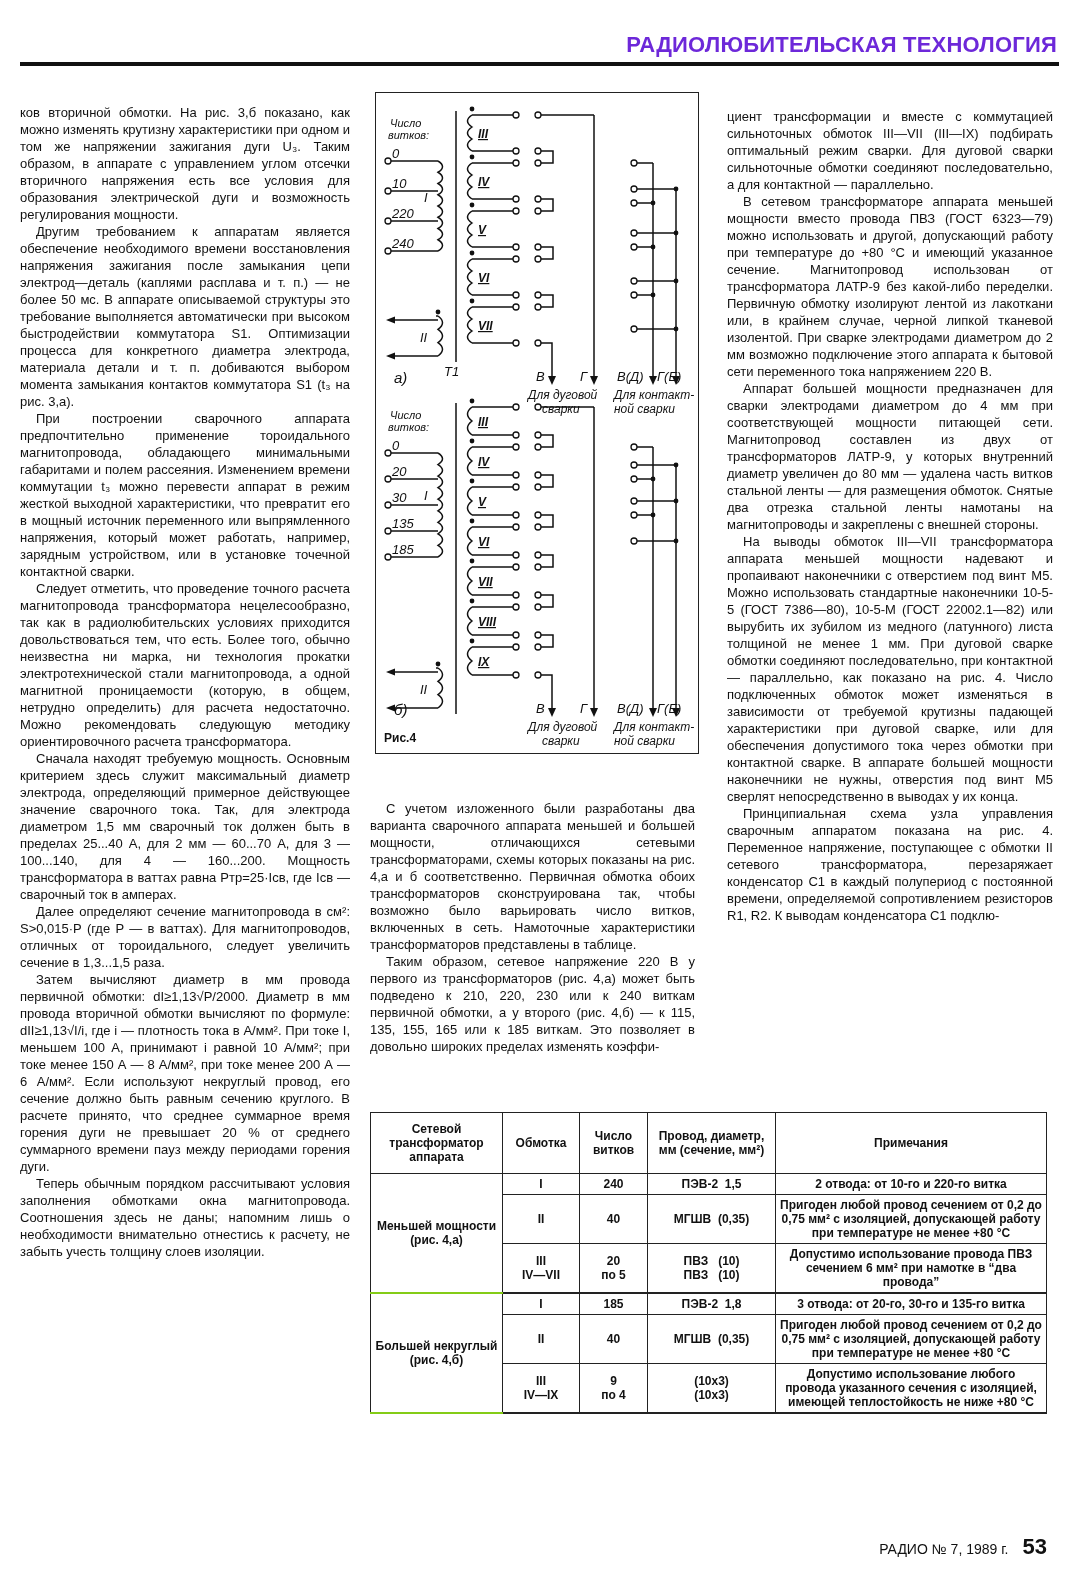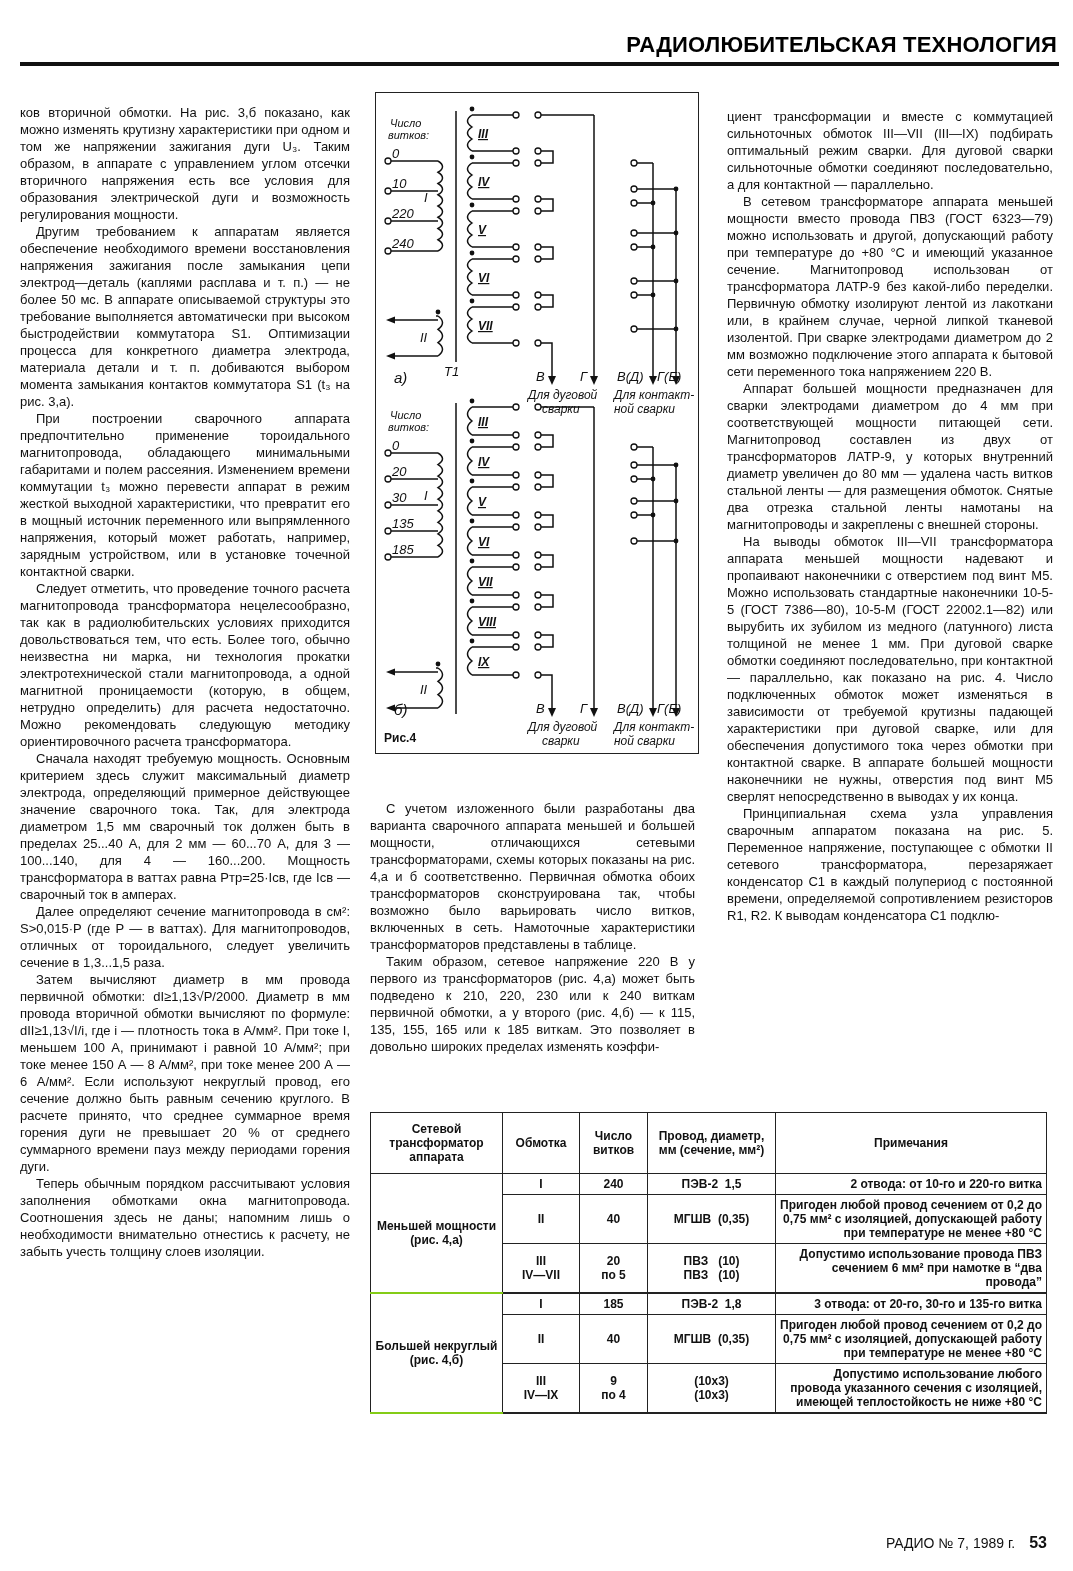--- a/index.html
+++ b/index.html
@@ -1,41 +1,41 @@
 <!DOCTYPE html>
 <html><head>
 <meta charset="utf-8">
 <style>
   html, body { margin: 0; padding: 0; background: #fff; }
   body { width: 1073px; height: 1571px; position: relative; overflow: hidden; color: #111;
          font-family: "Liberation Sans", sans-serif; }
   .header-title { position: absolute; right: 16px; top: 32px; font-size: 22px; font-weight: bold;
-                  letter-spacing: 0.2px; color: #000000; }
+                  letter-spacing: 0.2px; color: #6d28d9; }
   .header-rule { position: absolute; left: 20px; right: 14px; top: 62px; height: 4px; background: #111; }
   .col { position: absolute; font-size: 13px; line-height: 17px; text-align: justify; margin-top: 20px; }
   .col p { margin: 0; text-indent: 0; }
   .col p.ind { text-indent: 16px; }
   .col1 { left: 20px; top: 84px; width: 330px; }
   .col2 { left: 370px; top: 780px; width: 325px; }
   .col3 { left: 727px; top: 88px; width: 326px; }
   .figure { position: absolute; left: 375px; top: 92px; width: 322px; height: 660px;
             border: 1.5px solid #222; }
   .figure svg { position: absolute; left: 0; top: 0; }
   .fig-text { font-family: "Liberation Sans", sans-serif; font-style: italic; fill: #111; }
   .fig-caption { position: absolute; left: 8px; bottom: 8px; font-weight: bold; font-size: 12px; }
   table.spec { position: absolute; left: 370px; top: 1112px; width: 677px; border-collapse: collapse;
                font-size: 12px; font-weight: bold; line-height: 14px; }
   table.spec th, table.spec td { border: 1px solid #222; padding: 3px 4px; vertical-align: middle; }
   table.spec th { text-align: center; height: 54px; }
   table.spec td.c { text-align: center; }
   table.spec td.group { text-align: center; border-bottom: 2px solid #84cc16; }
-  table.spec td.note { text-align: right; }
+  table.spec td.note { text-align: center; }
   table.spec tr.last td { border-bottom: 2px solid #222; }
   .footer { position: absolute; right: 26px; top: 1534px; font-size: 14px; }
-  .footer .page { font-size: 16px; font-weight: bold; margin-left: 14px; }
+  .footer .page { font-size: 22px; font-weight: bold; margin-left: 14px; }
 </style>
 </head>
 <body>
 
 <div class="header-title">РАДИОЛЮБИТЕЛЬСКАЯ ТЕХНОЛОГИЯ</div>
 <div class="header-rule"></div>
 
 <div class="col col1">
   <p>ков вторичной обмотки. На рис. 3,б показано, как можно изменять крутизну характеристики при одном и том же напряжении зажигания дуги U₃. Таким образом, в аппарате с управлением углом отсечки вторичного напряжения есть все условия для образования электрической дуги и возможность регулирования мощности.</p>
   <p class="ind">Другим требованием к аппаратам является обеспечение необходимого времени восстановления напряжения зажигания после замыкания цепи электрод—деталь (каплями расплава и т. п.) — не более 50 мс. В аппарате описываемой структуры это требование выполняется автоматически при высоком быстродействии коммутатора S1. Оптимизации процесса для конкретного диаметра электрода, материала детали и т. п. добиваются выбором момента замыкания контактов коммутатора S1 (t₃ на рис. 3,а).</p>
@@ -304,21 +304,21 @@
 <div class="col col2">
   <p class="ind">С учетом изложенного были разработаны два варианта сварочного аппарата меньшей и большей мощности, отличающихся сетевыми трансформаторами, схемы которых показаны на рис. 4,а и б соответственно. Первичная обмотка обоих трансформаторов сконструирована так, чтобы возможно было варьировать число витков, включенных в сеть. Намоточные характеристики трансформаторов представлены в таблице.</p>
   <p class="ind">Таким образом, сетевое напряжение 220 В у первого из трансформаторов (рис. 4,а) может быть подведено к 210, 220, 230 или к 240 виткам первичной обмотки, а у второго (рис. 4,б) — к 115, 135, 155, 165 или к 185 виткам. Это позволяет в довольно широких пределах изменять коэффи-</p>
 </div>
 
 <div class="col col3">
   <p>циент трансформации и вместе с коммутацией сильноточных обмоток III—VII (III—IX) подбирать оптимальный режим сварки. Для дуговой сварки сильноточные обмотки соединяют последовательно, а для контактной — параллельно.</p>
   <p class="ind">В сетевом трансформаторе аппарата меньшей мощности вместо провода ПВЗ (ГОСТ 6323—79) можно использовать и другой, допускающий работу при температуре до +80 °С и имеющий указанное сечение. Магнитопровод использован от трансформатора ЛАТР-9 без какой-либо переделки. Первичную обмотку изолируют лентой из лакоткани или, в крайнем случае, черной липкой тканевой изолентой. При сварке электродами диаметром до 2 мм возможно подключение этого аппарата к бытовой сети переменного тока напряжением 220 В.</p>
   <p class="ind">Аппарат большей мощности предназначен для сварки электродами диаметром до 4 мм при соответствующей мощности питающей сети. Магнитопровод составлен из двух от трансформаторов ЛАТР-9, у которых внутренний диаметр увеличен до 80 мм — удалена часть витков стальной ленты — для размещения обмоток. Снятые два отрезка стальной ленты намотаны на магнитопроводы и закреплены с внешней стороны.</p>
   <p class="ind">На выводы обмоток III—VII трансформатора аппарата меньшей мощности надевают и пропаивают наконечники с отверстием под винт М5. Можно использовать стандартные наконечники 10-5-5 (ГОСТ 7386—80), 10-5-М (ГОСТ 22002.1—82) или вырубить их зубилом из медного (латунного) листа толщиной не менее 1 мм. При дуговой сварке обмотки соединяют последовательно, при контактной — параллельно, как показано на рис. 4. Число подключенных обмоток может изменяться в зависимости от требуемой крутизны падающей характеристики при дуговой сварке, или для обеспечения допустимого тока через обмотки при контактной сварке. В аппарате большей мощности наконечники не нужны, отверстия под винт М5 сверлят непосредственно в выводах у их конца.</p>
-  <p class="ind">Принципиальная схема узла управления сварочным аппаратом показана на рис. 5. Переменное напряжение, поступающее с обмотки II сетевого трансформатора, перезаряжает конденсатор С1 в каждый полупериод с постоянной времени, определяемой сопротивлением резисторов R1, R2. К выводам конденсатора С1 подклю-</p>
+  <p class="ind">Принципиальная схема узла управления сварочным аппаратом показана на рис. 4. Переменное напряжение, поступающее с обмотки II сетевого трансформатора, перезаряжает конденсатор С1 в каждый полупериод с постоянной времени, определяемой сопротивлением резисторов R1, R2. К выводам конденсатора С1 подклю-</p>
 </div>
 
 <table class="spec">
   <colgroup>
     <col style="width:132px">
       <col style="width:77px">
       <col style="width:68px">
       <col style="width:128px">
       <col>
   </colgroup>

